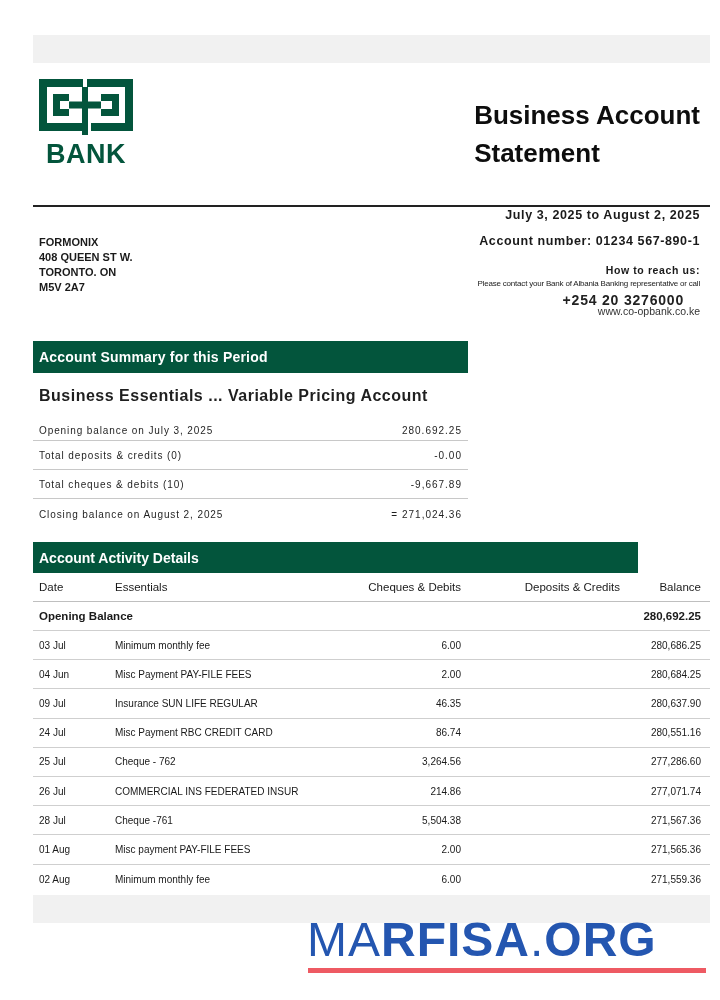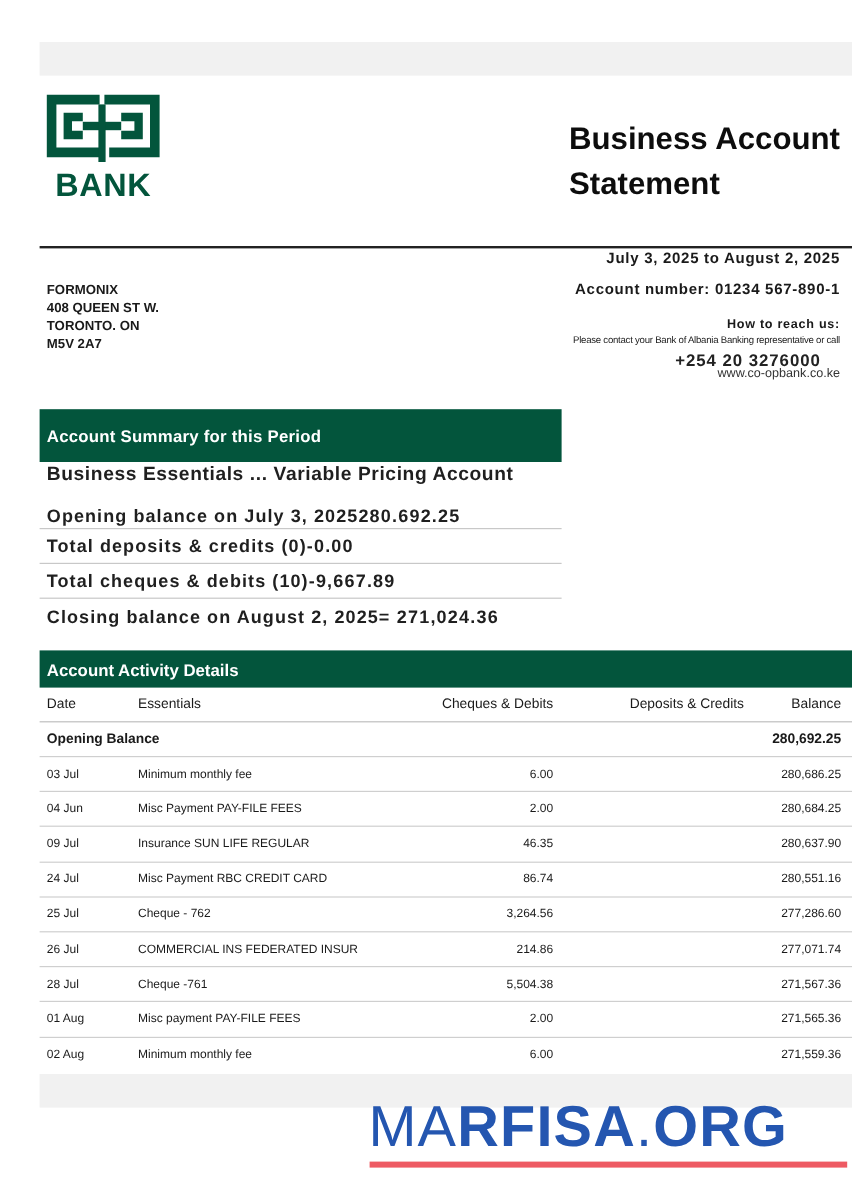--- a/index.html
+++ b/index.html
@@ -19,27 +19,27 @@
   .acctnum { position: absolute; right: 20px; top: 234px; font-size: 12.5px; font-weight: bold; letter-spacing: 0.6px; text-align: right; color: #1a1a1a; }
   .reach-title { position: absolute; right: 20px; top: 264px; font-size: 10.5px; font-weight: bold; letter-spacing: 0.6px; color: #1a1a1a; }
   .reach-text { position: absolute; right: 20px; top: 279px; font-size: 8px; letter-spacing: -0.2px; color: #222; }
   .reach-phone { position: absolute; right: 36px; top: 292px; font-size: 14px; font-weight: bold; letter-spacing: 0.8px; color: #222; }
   .reach-web { position: absolute; right: 20px; top: 305px; font-size: 10.5px; color: #333; }
 
   .address { position: absolute; left: 39px; top: 235px; font-size: 11px; font-weight: bold; line-height: 15px; color: #1a1a1a; }
   .address div { white-space: nowrap; }
 
   .section-bar { position: absolute; background: #03553c; color: #fff; font-weight: bold; font-size: 14px; padding-left: 6px; display: flex; align-items: center; letter-spacing: 0.2px; }
-  .summary-bar { left: 33px; top: 341px; width: 435px; height: 44px; }
-  .activity-bar { left: 33px; top: 542px; width: 677px; height: 31px; letter-spacing: 0; }
+  .summary-bar { left: 33px; top: 341px; width: 435px; height: 32px; }
+  .activity-bar { left: 33px; top: 542px; width: 605px; height: 31px; letter-spacing: 0; }
 
   .summary-sub { position: absolute; left: 39px; top: 387px; font-size: 16px; font-weight: bold; letter-spacing: 0.5px; color: #1f1f1f; }
 
   .summary-table { position: absolute; left: 33px; top: 420px; width: 435px; }
-  .srow { position: relative; display: flex; justify-content: flex-start; align-items: center; padding: 0 6px; font-size: 15px; font-weight: bold; letter-spacing: 0.9px; color: #1f1f1f; border-bottom: 1.5px solid #c8c8c8; }
+  .srow { position: relative; display: flex; justify-content: space-between; align-items: center; padding: 0 6px; font-size: 10px; font-weight: normal; letter-spacing: 0.9px; color: #1f1f1f; border-bottom: 1.5px solid #c8c8c8; }
   .srow.last { border-bottom: none; }
   .srow .val { letter-spacing: 1px; }
 
   .activity-table { position: absolute; left: 33px; top: 573px; width: 677px; }
   .arow { position: relative; display: flex; align-items: center; height: 29.2px; border-bottom: 1.5px solid #cfcfcf; font-size: 10px; color: #1a1a1a; }
   .arow.header { height: 29px; font-size: 11.5px; border-bottom: 1.5px solid #bfbfbf; }
   .arow.opening { height: 29px; font-size: 11.5px; font-weight: bold; }
   .arow.opening .c-date { font-weight: bold; }
   .arow.lastrow { border-bottom: none; }
   .c-date { position: absolute; left: 6px; }

